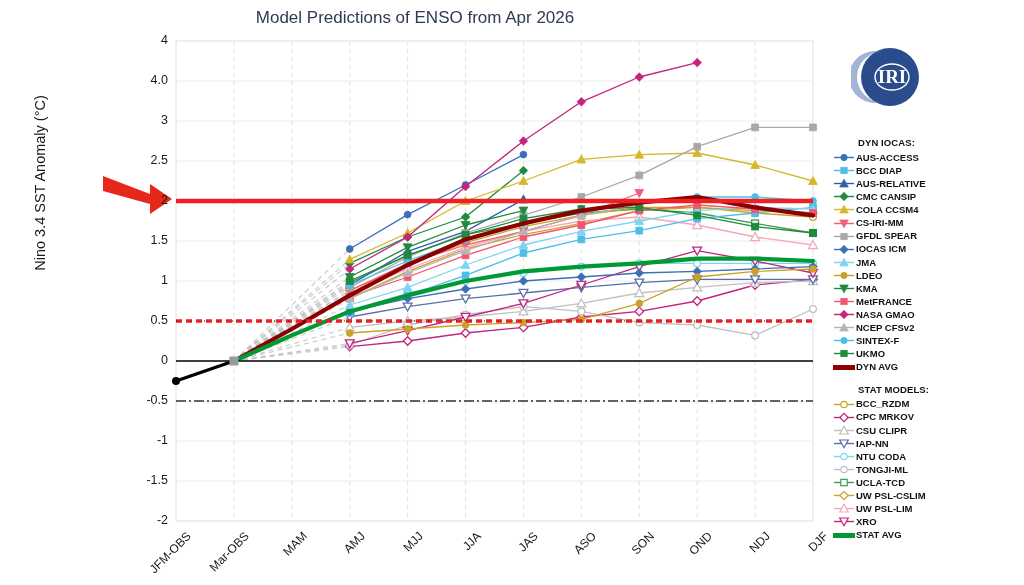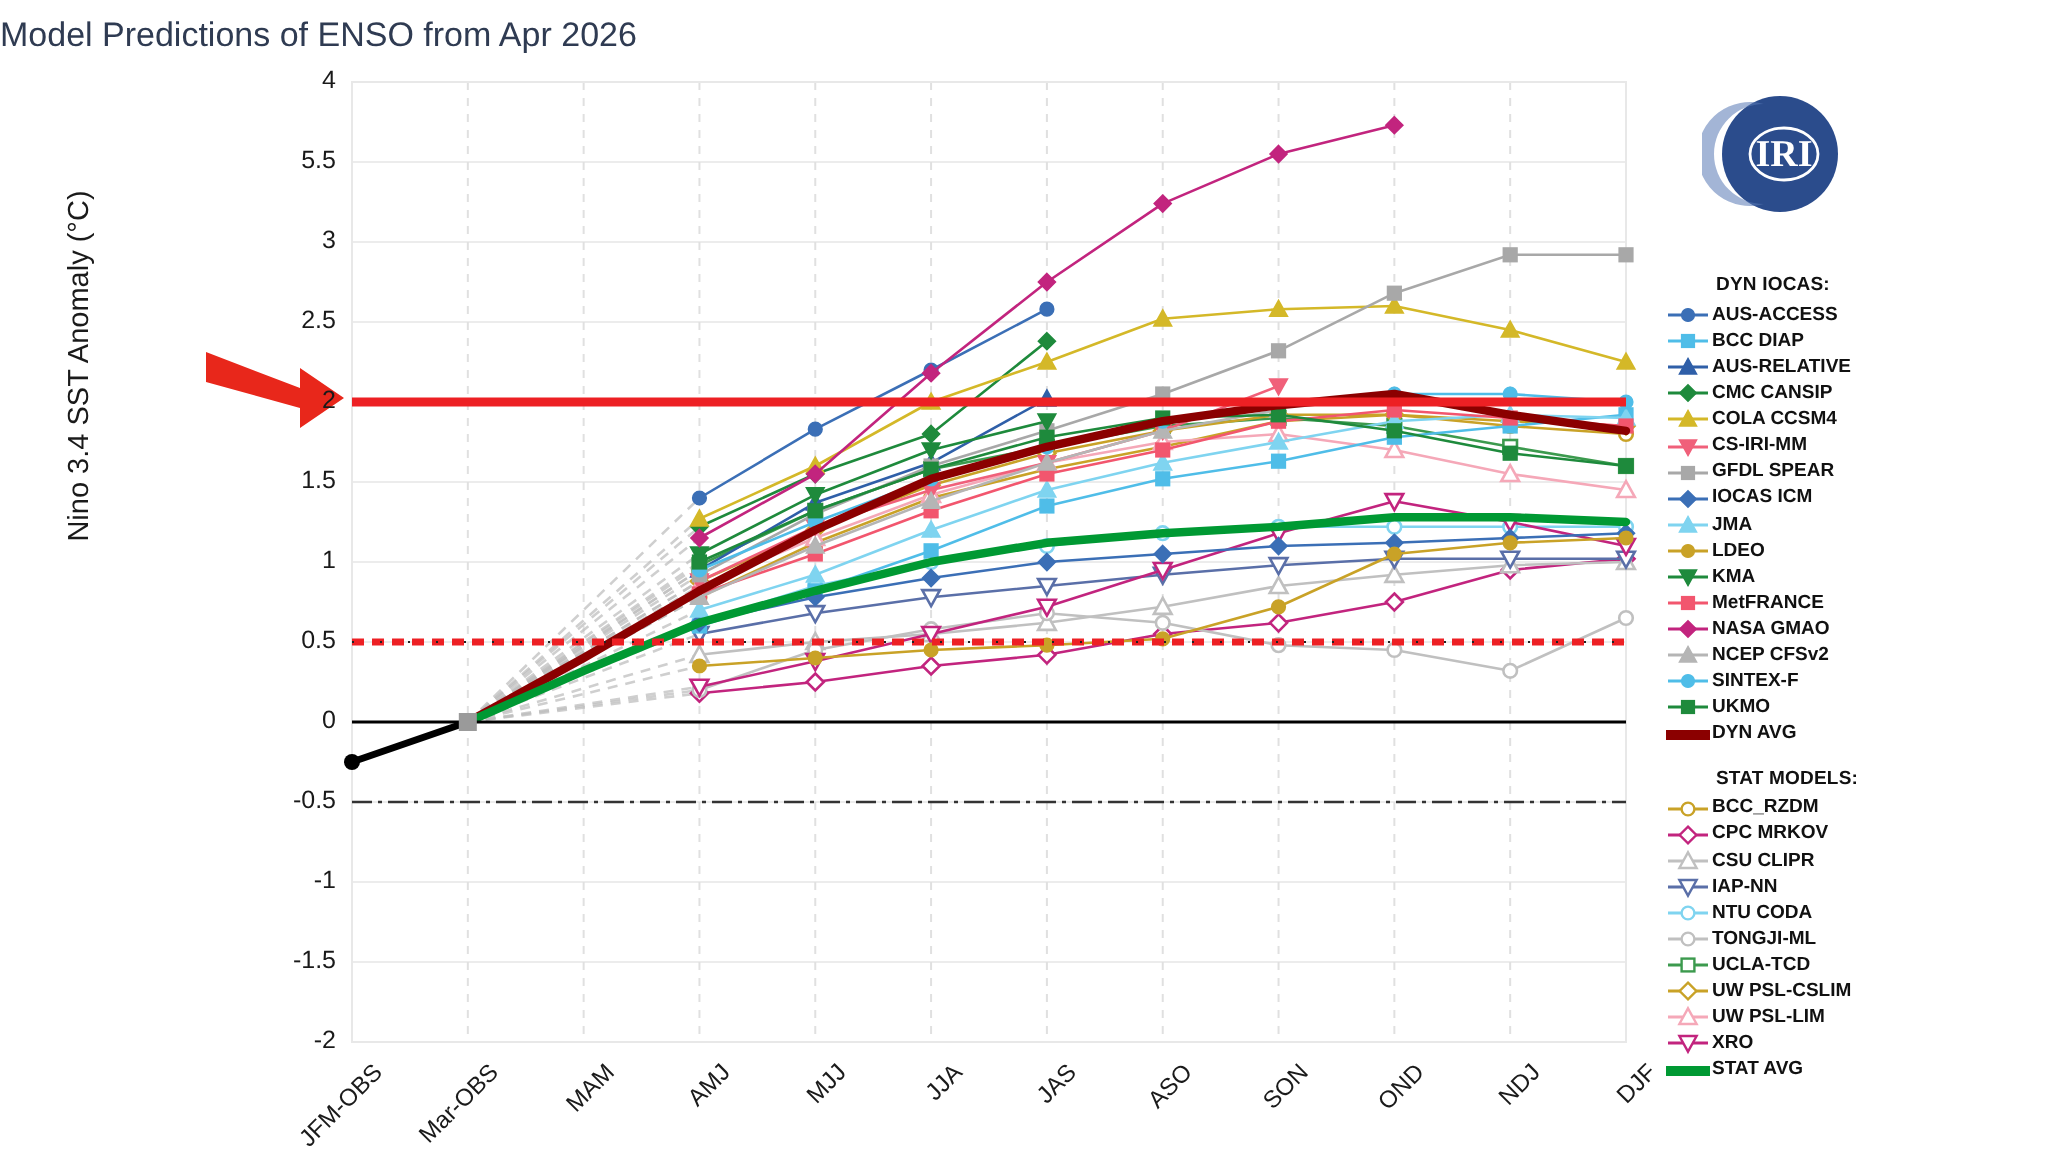--- a/index.html
+++ b/index.html
@@ -3,21 +3,21 @@
 <meta charset="utf-8">
 <style>
   html,body{margin:0;padding:0;}
   body{
     width:1024px;height:585px;background:#ffffff;
     font-family:"Liberation Sans", sans-serif;
     overflow:hidden;position:relative;
   }
   #root{position:absolute;left:0;top:0;width:1024px;height:585px;}
   .chart-title{
-    position:absolute;left:0;top:8px;width:830px;text-align:left;
+    position:absolute;left:0;top:8px;width:830px;text-align:center;
     font-size:17px;color:#2f3b52;font-family:"Liberation Sans",sans-serif;
   }
   .ylabel{
     position:absolute;
     left:-75px;top:175px;width:230px;
     transform:rotate(-90deg);
     transform-origin:center center;
     text-align:center;font-size:14.5px;color:#1a1a1a;
   }
   .legend{
@@ -686,21 +686,21 @@
             <svg width="24" height="13">
               <rect x="1" y="4" width="22" height="5" fill="#009933"></rect>
             </svg>
           </span>
           <span class="legend-txt">STAT AVG</span>
         </div>
       </div>
   </div>
 
 <div class="tick-y" style="left: 128px; top: 33px;">4</div>
-    <div class="tick-y" style="left: 128px; top: 73px;">5.5</div>
+    <div class="tick-y" style="left: 128px; top: 73px;">4.0</div>
     <div class="tick-y" style="left: 128px; top: 113px;">3</div>
     <div class="tick-y" style="left: 128px; top: 153px;">2.5</div>
     <div class="tick-y" style="left: 128px; top: 193px;">2</div>
     <div class="tick-y" style="left: 128px; top: 233px;">1.5</div>
     <div class="tick-y" style="left: 128px; top: 273px;">1</div>
     <div class="tick-y" style="left: 128px; top: 313px;">0.5</div>
     <div class="tick-y" style="left: 128px; top: 353px;">0</div>
     <div class="tick-y" style="left: 128px; top: 393px;">-0.5</div>
     <div class="tick-y" style="left: 128px; top: 433px;">-1</div>
     <div class="tick-y" style="left: 128px; top: 473px;">-1.5</div>

